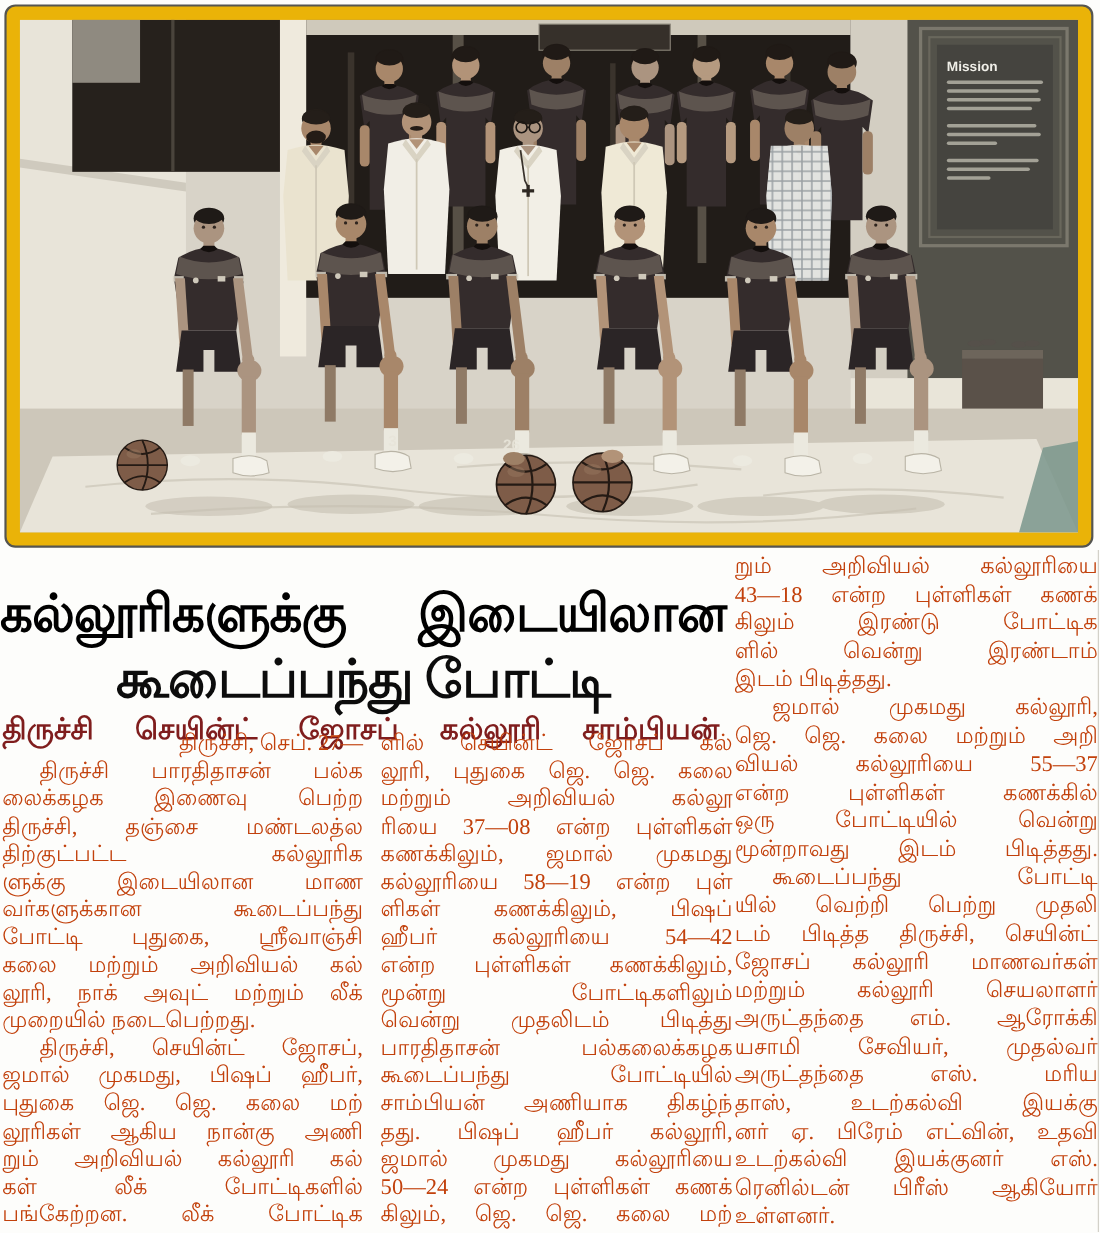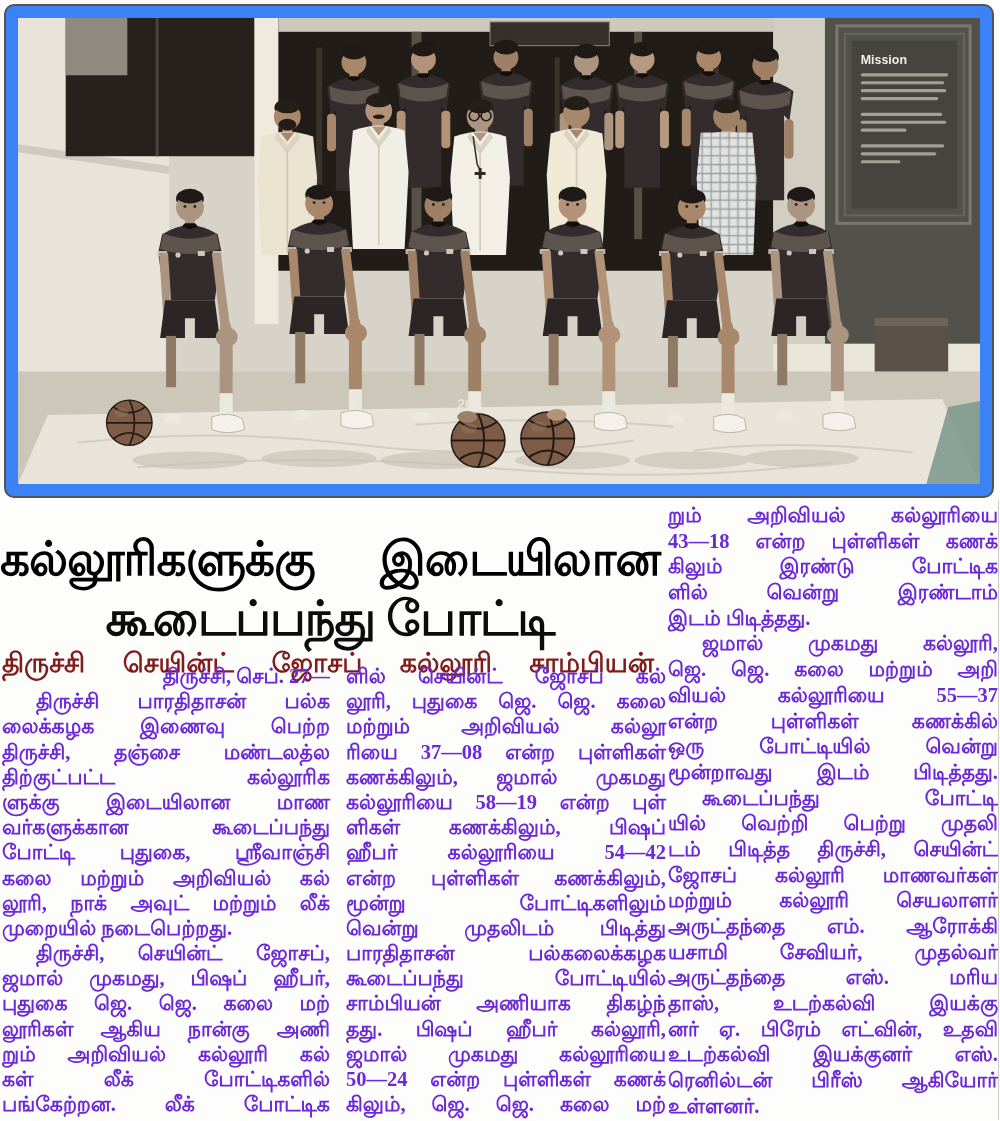--- a/index.html
+++ b/index.html
@@ -1,32 +1,32 @@
 <!DOCTYPE html>
 <html><head>
 <meta charset="utf-8">
 <style>
   html,body{margin:0;padding:0;background:#ffffff;}
   .page{position:relative;width:1000px;height:1121px;background:#fdfdfb;overflow:hidden;
         font-family:"Liberation Serif", serif;color:#191919;}
   
   .photo-frame{position:absolute;left:4px;top:4px;width:990px;height:494px;margin:0;
                box-sizing:border-box;border:2px solid #555550;border-radius:10px;
-               background:#3b82f6;padding:12px;}
+               background:#eab308;padding:12px;}
   .photo-frame svg{display:block;width:100%;height:100%;}
   
   .article{position:absolute;left:0;top:498px;width:1000px;height:623px;}
   .hl1{position:absolute;left:0;top:2px;width:660px;font-size:47px;line-height:56px;
        font-weight:800;color:#000000;text-align:justify;text-align-last:justify;
        letter-spacing:-1px;white-space:nowrap;}
   .hl2{position:absolute;left:0;top:58px;width:660px;font-size:48px;line-height:62px;
        font-weight:800;color:#0c0c0c;text-align:center;letter-spacing:-1px;}
   .sub{position:absolute;left:2px;top:126px;width:652px;font-size:27px;line-height:34px;
        font-weight:700;color:#7f1d1d;text-align:justify;text-align-last:justify;white-space:nowrap;}
-  .col{position:absolute;font-size:20.5px;font-weight:700;color:#6d28d9;}
+  .col{position:absolute;font-size:20.5px;font-weight:400;color:#c2410c;}
   .col .line{height:25.2px;line-height:25.2px;white-space:nowrap;overflow:visible;}
   .col3 .line{height:25.7px;line-height:25.7px;}
   .col1{left:2px;top:166px;width:328px;}
   .col2{left:346px;top:166px;width:320px;}
   .col3{left:668px;top:5px;width:330px;}
   .l-just{text-align:justify;text-align-last:justify;}
   .l-left{text-align:left;text-align-last:left;}
   .l-right{text-align:center;text-align-last:right;}
   .indent{text-indent:34px;}
   .page-edge{position:absolute;right:1px;top:500px;width:1px;height:620px;background:#cfccc4;}

